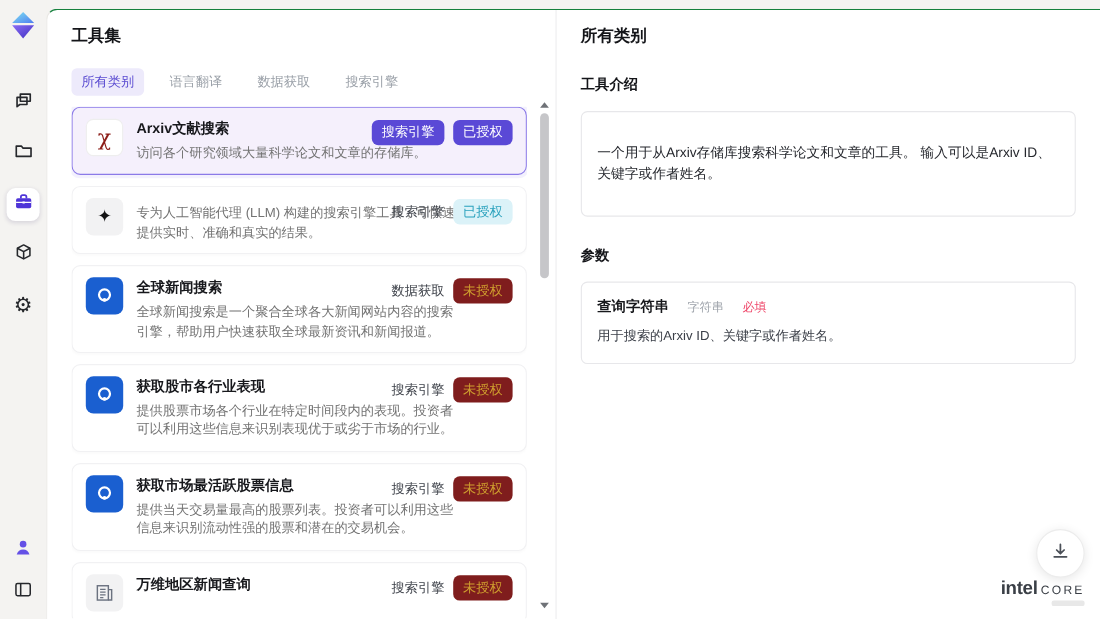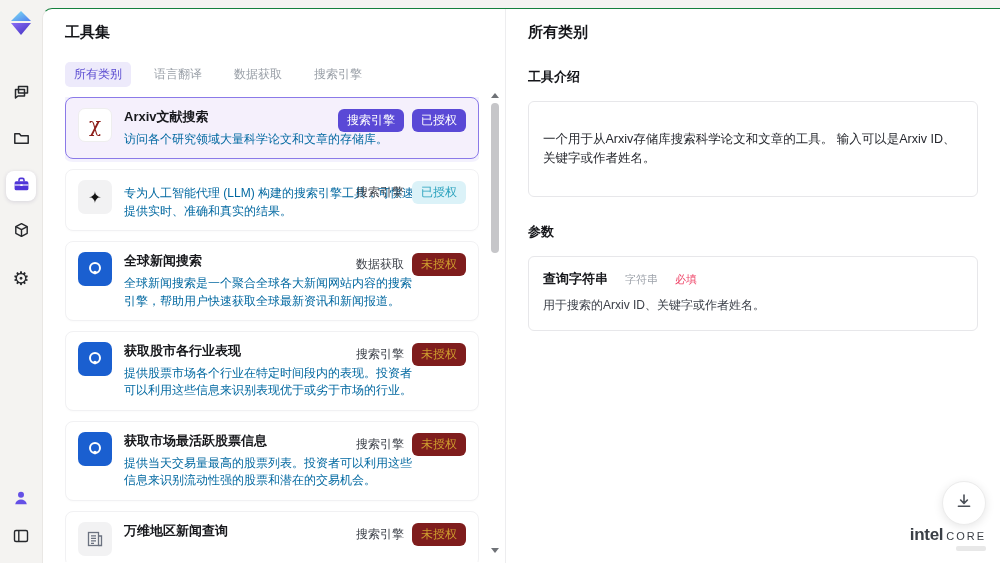--- a/index.html
+++ b/index.html
@@ -52,21 +52,21 @@
   .tool-icon {
     width:34px; height:34px; flex:none; border-radius:7px;
     display:flex; align-items:center; justify-content:center;
   }
   .tool-icon.arxiv { background:#ffffff; border:1px solid #eeeeee; color:#8c1d18; font-size:20px; font-family:"DejaVu Serif", serif; }
   .tool-icon.tavily { background:#f2f2f3; color:#141414; font-size:16px; }
   .tool-icon.blueq { background:#1a5fd0; }
   .tool-icon.news { background:#f2f2f3; color:#6b7280; }
   .tool-main { flex:1; min-width:0; }
   .tool-name { font-size:13px; font-weight:bold; color:#17181c; padding-right:116px; }
-  .tool-desc { margin-top:5px; margin-right:46px; font-size:12px; color:#0369a1; line-height:1.45; }
+  .tool-desc { margin-top:5px; margin-right:46px; font-size:12px; color:#737373; line-height:1.45; }
   .badges { position:absolute; top:11px; right:12px; display:flex; gap:8px; align-items:center; }
   .pill { font-size:12px; padding:3px 9px; border-radius:6px; white-space:nowrap; }
   .pill.purple { background:#5a49d6; color:#ffffff; }
   .pill.auth { background:#dbf2f8; color:#2ba2bd; }
   .pill.unauth { background:#7f1d1d; color:#cf9e2e; }
   .cat-text { font-size:12px; color:#3f434b; white-space:nowrap; }
 
   
   .scrollbar { position:absolute; right:5px; top:82px; bottom:8px; width:10px; }
   .sb-arrow { position:absolute; left:1px; width:0; height:0; border-left:4px solid transparent; border-right:4px solid transparent; }

